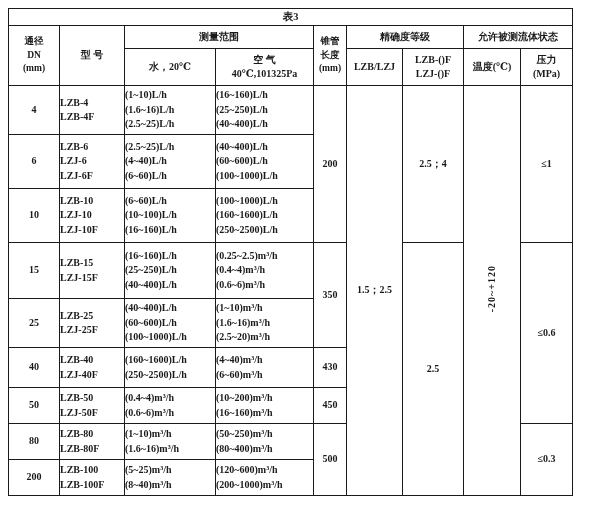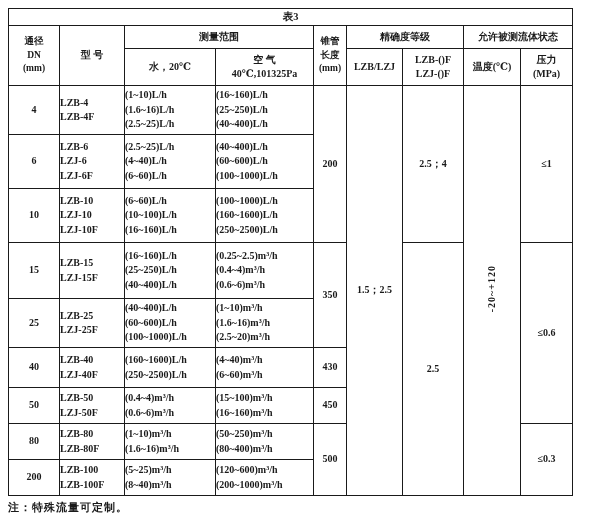--- a/index.html
+++ b/index.html
@@ -270,21 +270,21 @@
             </div>
           </td>
       <td class="l">
             <div>
               <div>(0.4~4)m³/h</div>
               <div>(0.6~6)m³/h</div>
             </div>
           </td>
       <td class="l">
             <div>
-              <div>(15~100)m³/h</div>
+              <div>(10~200)m³/h</div>
               <div>(16~160)m³/h</div>
             </div>
           </td>
       <td class="c">450</td>
     </tr>
 
     <tr style="height:36px">
       <td class="c">80</td>
       <td class="l">
             <div>
@@ -325,14 +325,13 @@
       <td class="l">
             <div>
               <div>(120~600)m³/h</div>
               <div>(200~1000)m³/h</div>
             </div>
           </td>
     </tr>
   </tbody>
     </table>
 
-  <div class="note">注：特殊流量可定制。</div>
 </div>
 
 </body></html>

